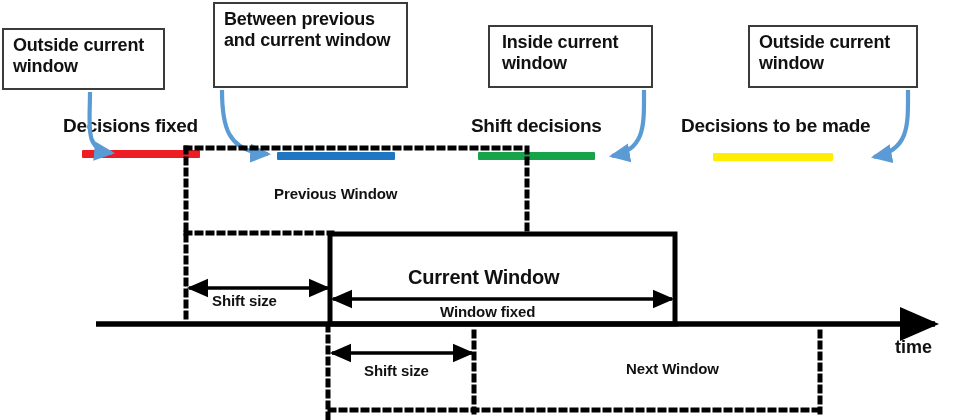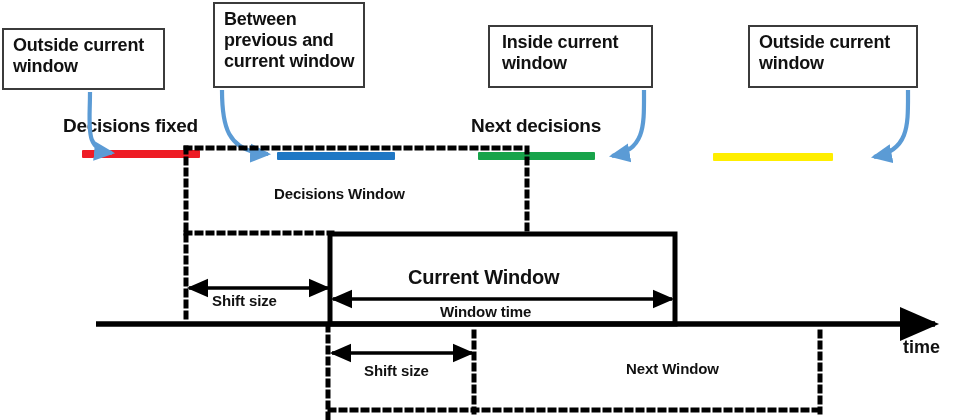--- a/index.html
+++ b/index.html
@@ -48,62 +48,62 @@
   .lbl-sub {
     font-size: 15px;
     letter-spacing: -0.1px;
   }
   .lbl-big {
     font-size: 20px;
     letter-spacing: -0.2px;
   }
   .lbl-time {
     font-size: 18px;
-    margin-left: 8px;
   }
   .bar {
     position: absolute;
     height: 8px;
     border-radius: 1px;
   }
 </style>
 </head>
 <body>
 
 <div id="canvas">
 
   <div class="callout" style="left:2px; top:28px; width:163px; height:62px;">Outside current window</div>
 
-  <div class="callout" style="left:213px; top:2px; width:152px; height:86px;">Between previous and current window</div>
+  <div class="callout" style="left:213px; top:2px; width:195px; height:86px;">Between previous and current window</div>
 
   <div class="callout" style="left:488px; top:25px; width:165px; height:63px;padding-left:12px;">Inside current window</div>
 
   <div class="callout" style="left:748px; top:25px; width:170px; height:63px;">Outside current window</div>
 
   <div class="lbl lbl-top" style="left:63px; top:115px;">Decisions fixed</div>
 
 
-  <div class="lbl lbl-top" style="left:471px; top:115px;">Next decisions</div>
+  <div class="lbl lbl-top" style="left:471px; top:115px;">Shift decisions</div>
 
+  <div class="lbl lbl-top" style="left:681px; top:115px;">Decisions to be made</div>
 
   <div class="bar" style="left:82px; top:150px; width:118px; background:#ee1c25;"></div>
 
   <div class="bar" style="left:277px; top:152px; width:118px; background:#1f77c4;"></div>
 
   <div class="bar" style="left:478px; top:152px; width:117px; background:#17a34a;"></div>
 
   <div class="bar" style="left:713px; top:153px; width:120px; background:#ffee00;"></div>
 
-  <div class="lbl lbl-sub" style="left:274px; top:185px;">Decisions Window</div>
+  <div class="lbl lbl-sub" style="left:274px; top:185px;">Previous Window</div>
 
   <div class="lbl lbl-big" style="left:408px; top:266px;">Current Window</div>
 
   <div class="lbl lbl-sub" style="left:212px; top:292px;">Shift size</div>
 
-  <div class="lbl lbl-sub" style="left:440px; top:303px;">Window time</div>
+  <div class="lbl lbl-sub" style="left:440px; top:303px;">Window fixed</div>
 
   <div class="lbl lbl-sub" style="left:364px; top:362px;">Shift size</div>
 
   <div class="lbl lbl-sub" style="left:598px; top:360px;margin-left:28px;">Next Window</div>
 
   <div class="lbl lbl-time" style="left:895px; top:337px;">time</div>
 
   <svg class="layer" viewBox="0 0 956 420">
     <defs>
       <marker id="arrBlue" viewBox="0 0 10 10" refX="8.2" refY="5" markerWidth="5.2" markerHeight="5.2" orient="auto-start-reverse">

